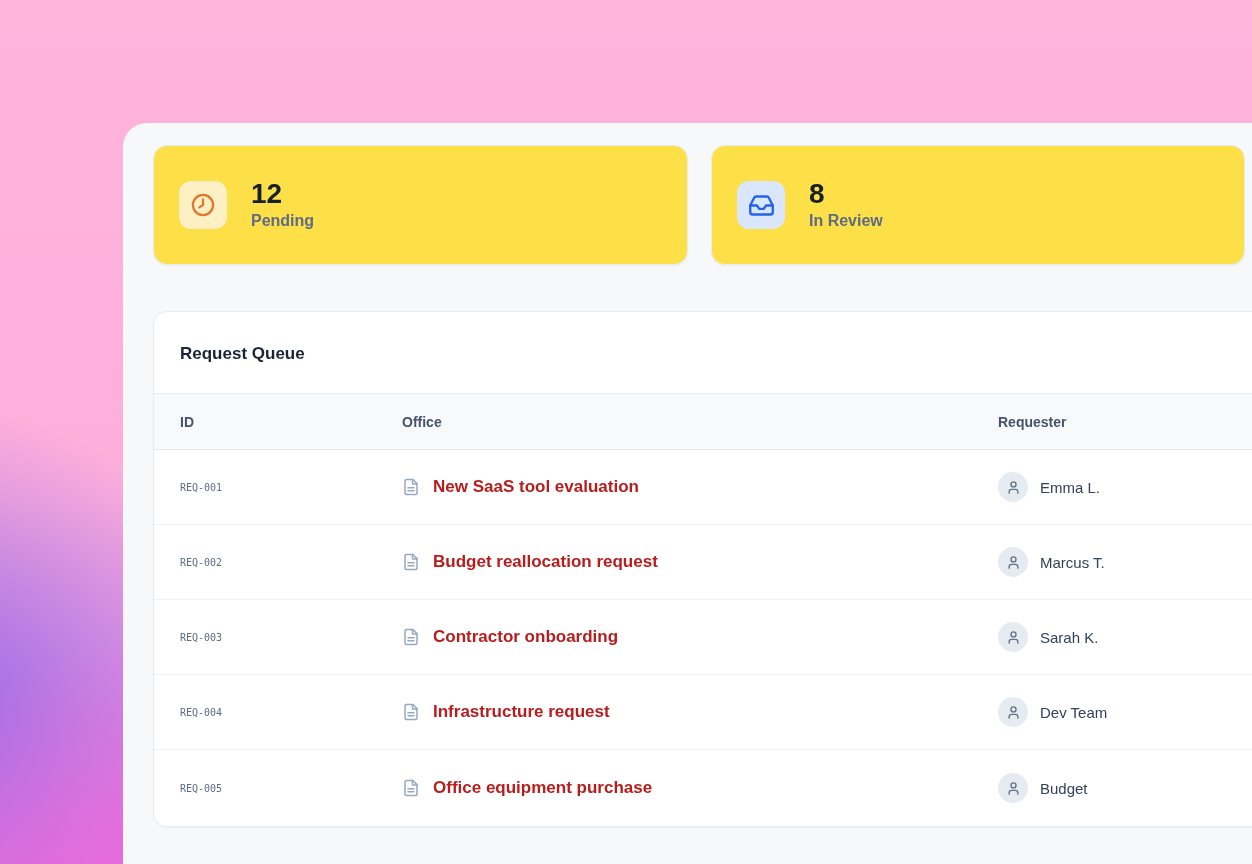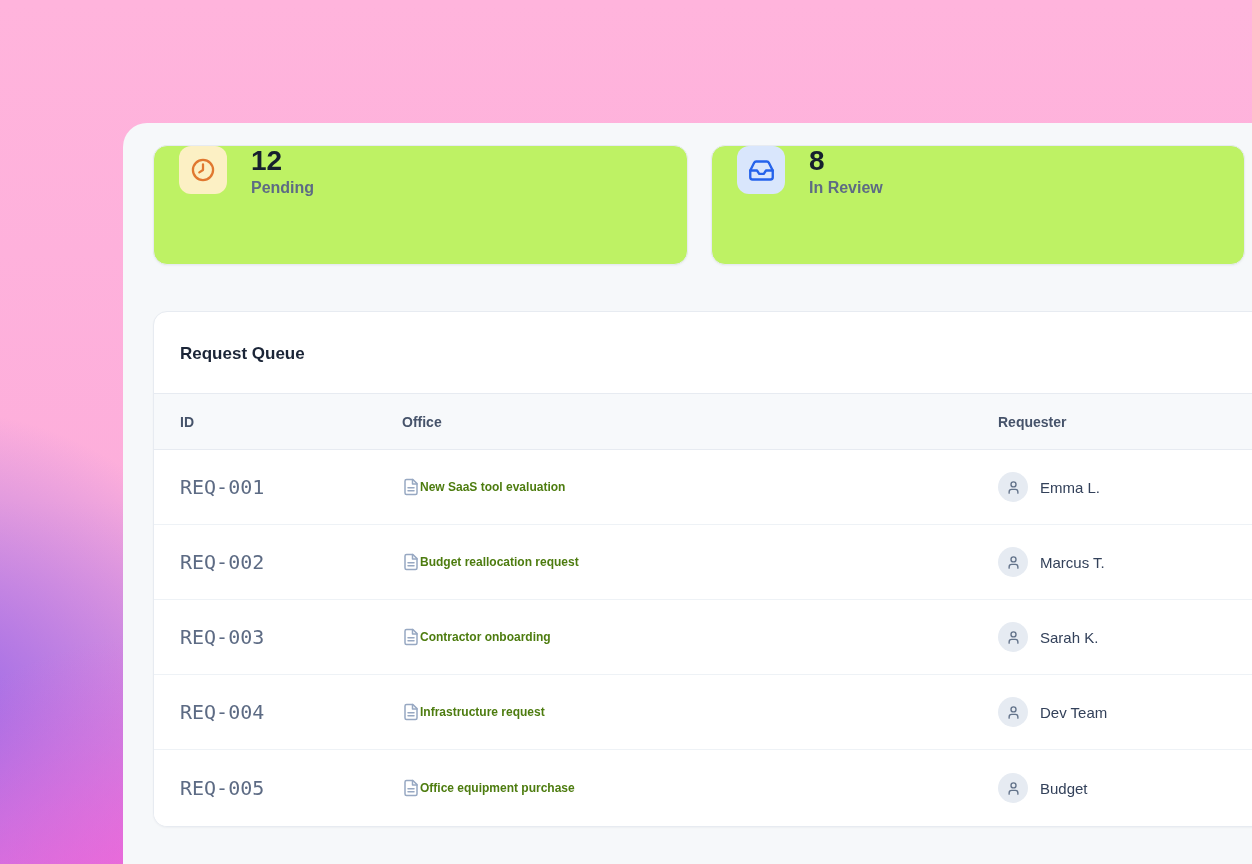--- a/index.html
+++ b/index.html
@@ -21,24 +21,24 @@
     border-radius:24px;
     overflow:hidden;
   }
 
   
   .stats {
     display:grid; grid-template-columns:535px 534px; gap:23px;
     margin:22px 0 0 30px;
   }
   .stat-card {
-    height:120px; background:#bef264;
+    height:120px; background:#fde047;
     border:1px solid #e7ebf1; border-radius:14px;
     box-shadow:0 1px 2px rgba(15,23,42,0.04);
-    display:flex; align-items:flex-start; gap:24px;
+    display:flex; align-items:center; gap:24px;
     padding-left:25px;
   }
   .stat-icon {
     width:48px; height:48px; border-radius:12px;
     display:flex; align-items:center; justify-content:center;
     flex:0 0 auto;
   }
   .stat-icon.amber { background:#fcf0c4; }
   .stat-icon.blue  { background:#d9e6fc; }
   .stat-value { font-size:28px; font-weight:700; color:#16202e; line-height:30px; }
@@ -65,25 +65,25 @@
     height:56px; background:#f7f9fb;
     border-bottom:1px solid #e7ebf1;
     font-size:14px; font-weight:700; color:#46536a;
   }
   .trow {
     height:75px; border-bottom:1px solid #eef2f6; background:#ffffff;
   }
   .trow:last-child { height:76px; border-bottom:none; }
   .cell-id {
     font-family:"DejaVu Sans Mono","Liberation Mono",monospace;
-    font-size:20px; color:#5d6b84;
+    font-size:10px; color:#5d6b84;
   }
   .cell-request {
-    display:flex; align-items:center; 
-    font-size:12px; font-weight:700; color:#4d7c0f;
+    display:flex; align-items:center; gap:13px;
+    font-size:17px; font-weight:700; color:#b91c1c;
   }
   .cell-requester {
     display:flex; align-items:center; gap:12px;
     font-size:15px; color:#33415a;
   }
   .doc-icon { flex:0 0 auto; display:flex; }
   .avatar {
     width:30px; height:30px; border-radius:50%;
     background:#e6ebf2;
     display:flex; align-items:center; justify-content:center;

